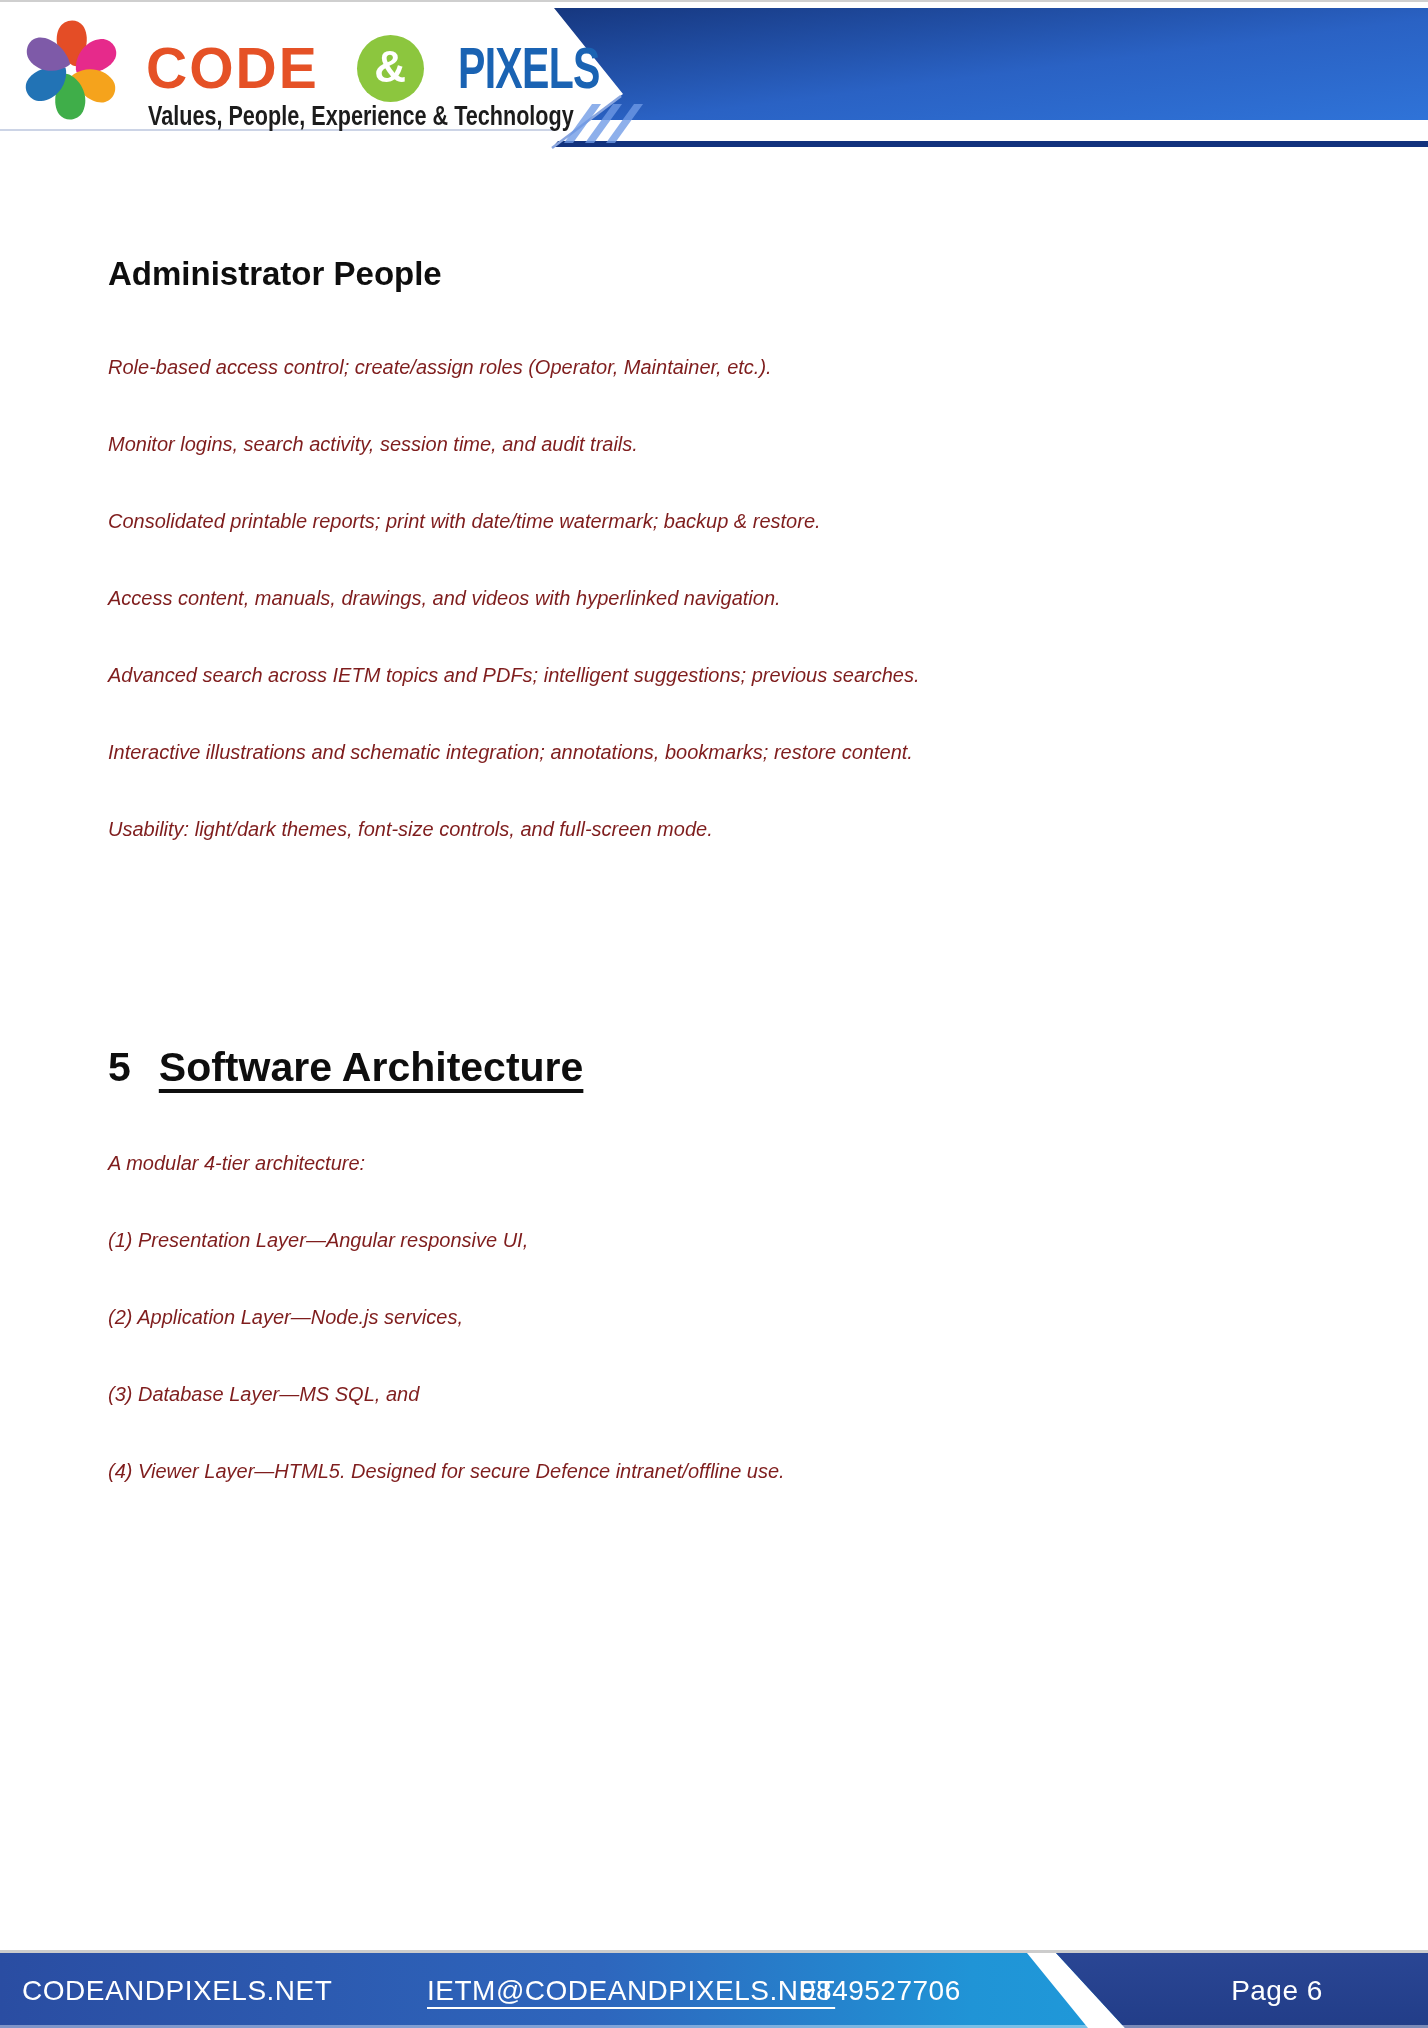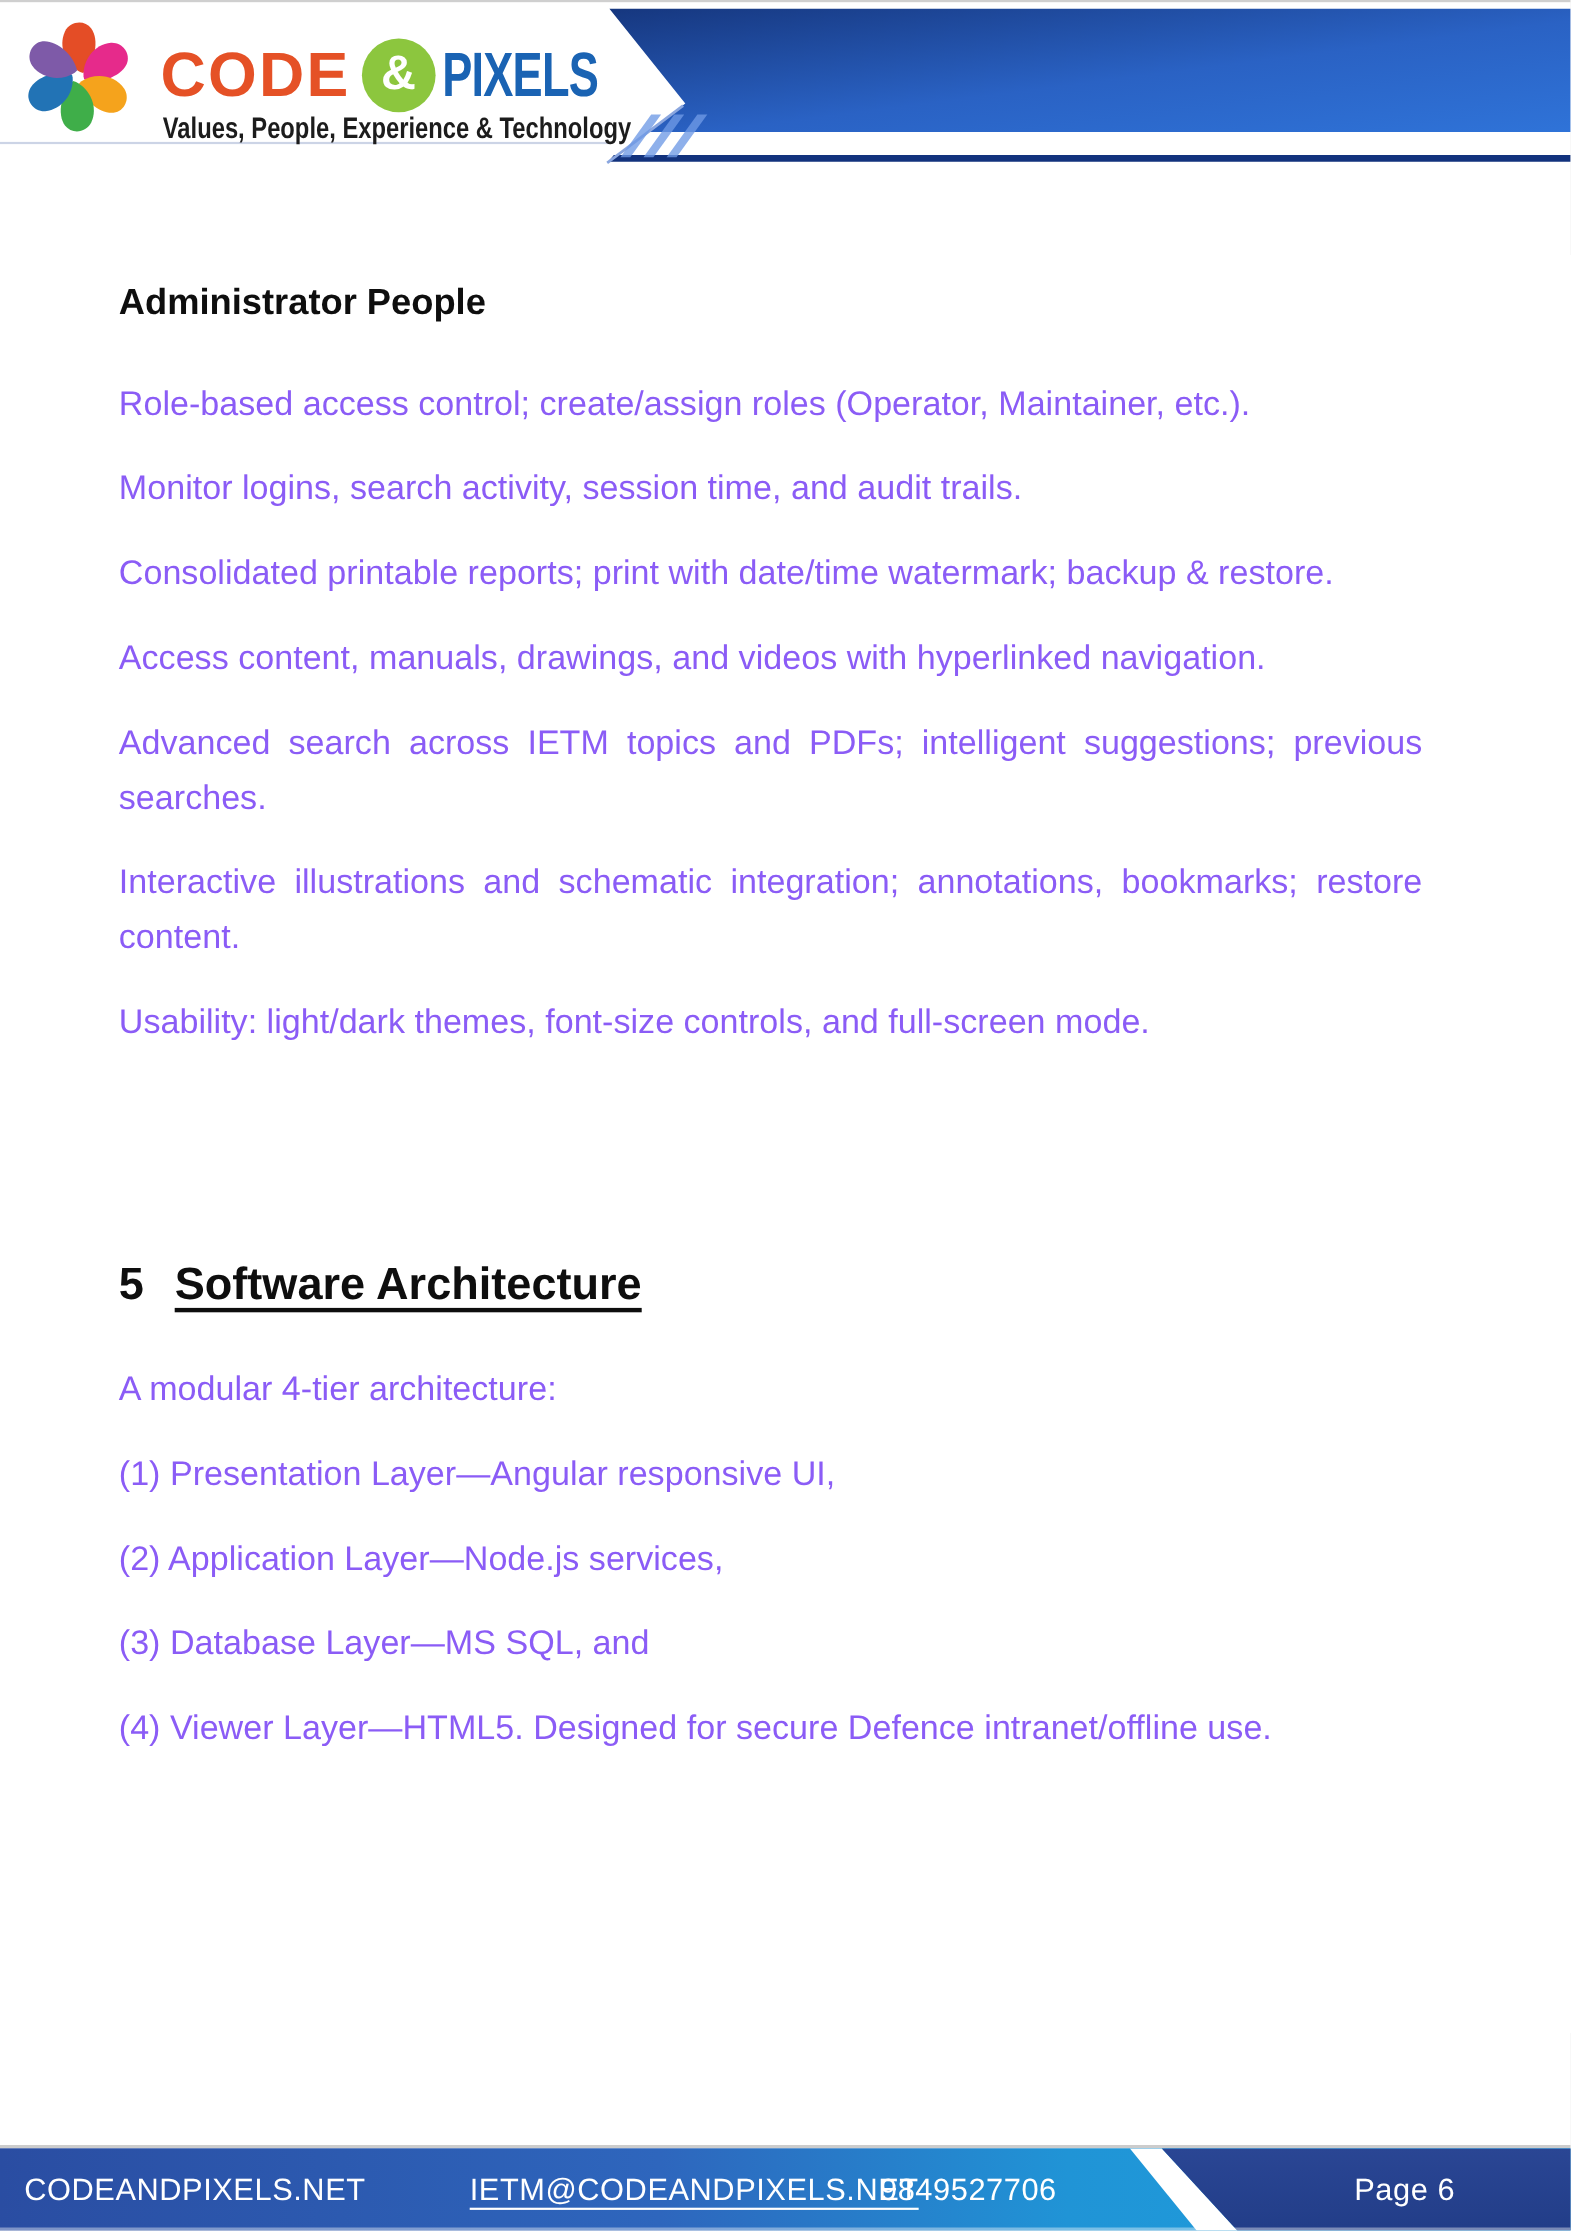--- a/index.html
+++ b/index.html
@@ -8,21 +8,21 @@
   .page {
     position:relative; width:1428px; height:2028px; margin:0 auto;
     background:#ffffff; overflow:hidden; color:#212121;
   }
 
   
   .header { position:relative; width:1428px; height:150px; }
   .header-deco { position:absolute; left:0; top:0; display:block; }
   .brand-row {
     position:absolute; left:146px; top:30px; height:76px;
-    display:flex; align-items:center;
+    display:flex; align-items:center;gap:28px;
   }
   .brand-code {
     font-size:57px; font-weight:700; letter-spacing:2px; color:#e55126;
   }
   .amp-badge {
     width:67px; height:67px; border-radius:50%; background:#8cc63e;
     display:flex; align-items:center; justify-content:center;
     margin:0 6px 0 10px; flex:0 0 auto;
   }
   .amp-badge span { color:#ffffff; font-size:44px; font-weight:700; transform:translateY(-1px); }
@@ -36,21 +36,21 @@
     transform:scaleX(0.8); transform-origin:left center; letter-spacing:0;
   }
 
   
   .content { padding:0 135px 0 108px; }
   .h-module {
     font-size:33px; font-weight:700; color:#0e0e0e;
     line-height:40px; margin:104px 0 48px 0;
   }
   .content p {
-    font-size:31px; line-height:50px; color:#8b5cf6; margin:27px 0;
+    font-size:20px; line-height:50px; color:#7f1d1d; margin:27px 0;font-style:italic;
   }
   .content p.just { text-align:justify; }
   .h-section {
     font-size:41px; font-weight:700; color:#0e0e0e; line-height:54px;
     margin:186px 0 44px 0;
   }
   .h-section .sec-num { margin-right:28px; }
   .h-section .sec-title {
     text-decoration:underline; text-decoration-thickness:4px; text-underline-offset:8px;
   }

